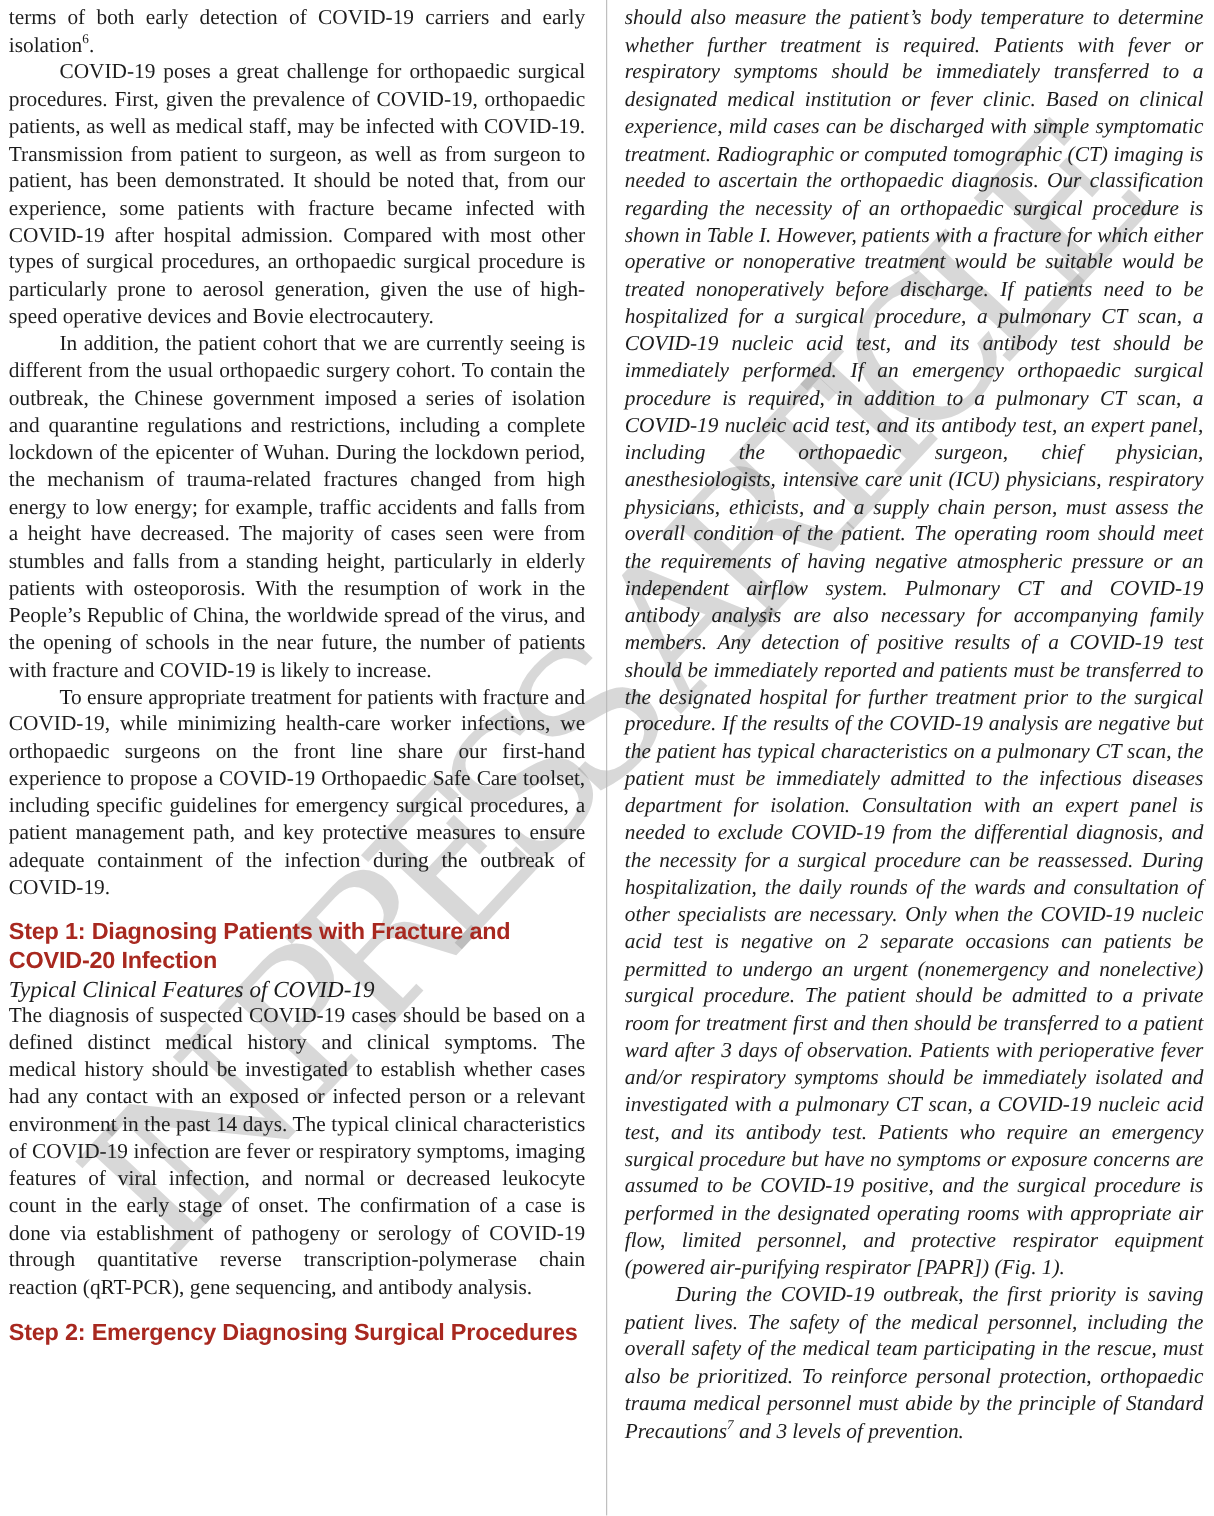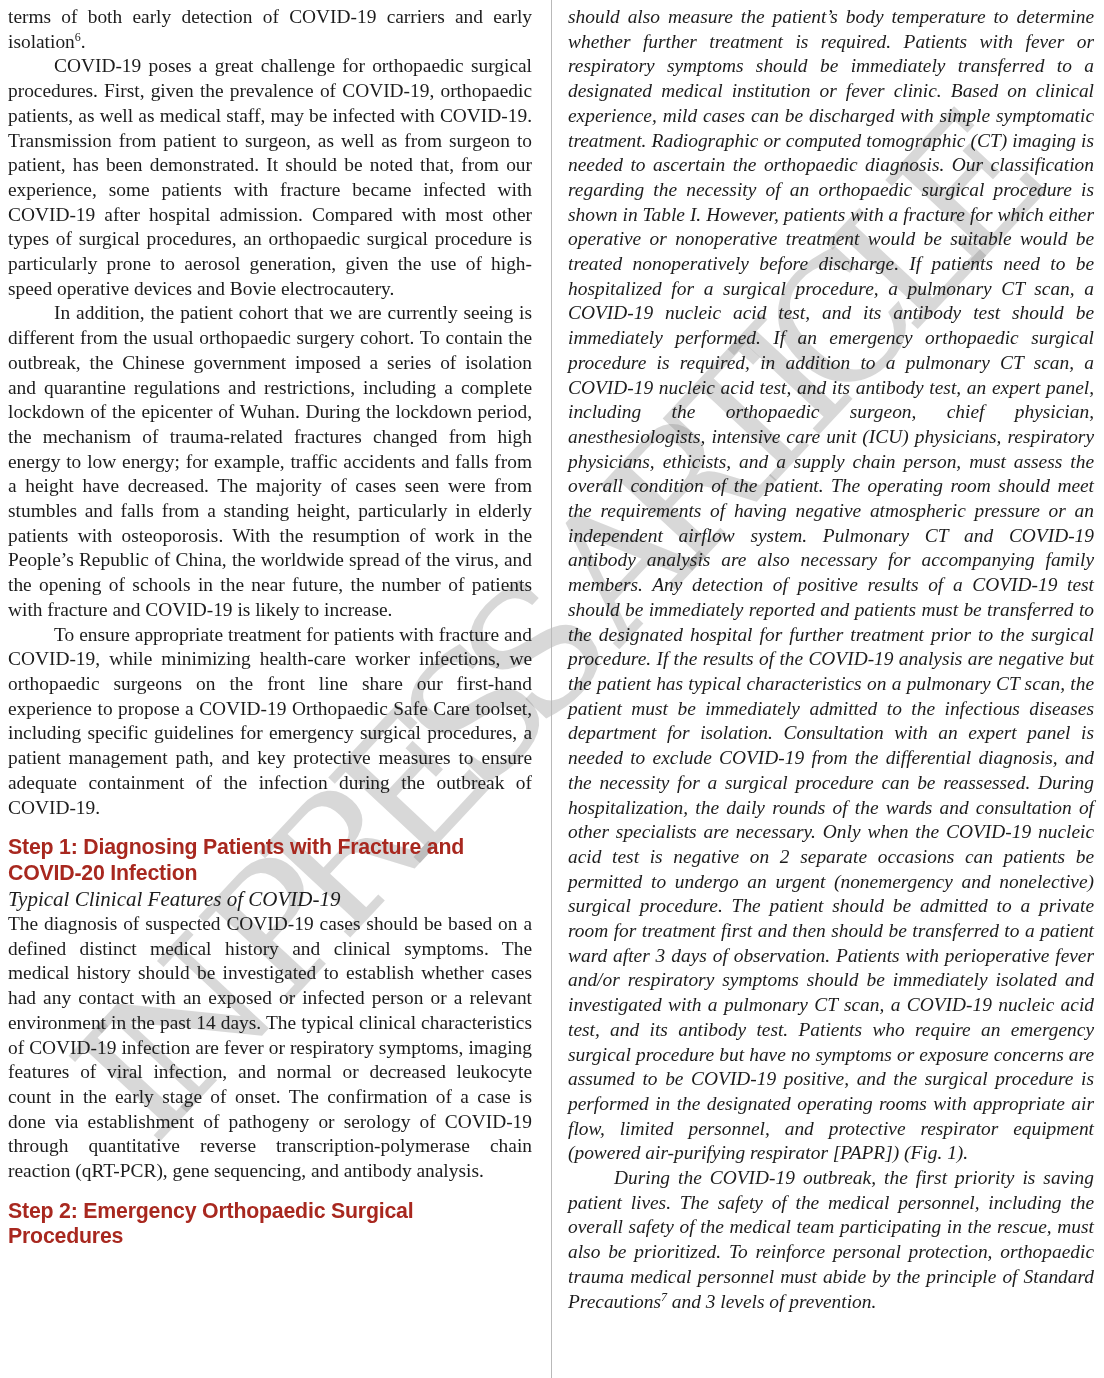--- a/index.html
+++ b/index.html
@@ -104,21 +104,21 @@
     <p class="body-par indent">In addition, the patient cohort that we are currently seeing is different from the usual orthopaedic surgery cohort. To contain the outbreak, the Chinese government imposed a series of isolation and quarantine regulations and restrictions, including a complete lockdown of the epicenter of Wuhan. During the lockdown period, the mechanism of trauma-related fractures changed from high energy to low energy; for example, traffic accidents and falls from a height have decreased. The majority of cases seen were from stumbles and falls from a standing height, particularly in elderly patients with osteoporosis. With the resumption of work in the People’s Republic of China, the worldwide spread of the virus, and the opening of schools in the near future, the number of patients with fracture and COVID-19 is likely to increase.</p>
 
     <p class="body-par indent">To ensure appropriate treatment for patients with fracture and COVID-19, while minimizing health-care worker infections, we orthopaedic surgeons on the front line share our first-hand experience to propose a COVID-19 Orthopaedic Safe Care toolset, including specific guidelines for emergency surgical procedures, a patient management path, and key protective measures to ensure adequate containment of the infection during the outbreak of COVID-19.</p>
 
     <h2 class="step-heading">Step 1: Diagnosing Patients with Fracture and COVID-20 Infection</h2>
 
     <h3 class="sub-heading">Typical Clinical Features of COVID-19</h3>
 
     <p class="body-par">The diagnosis of suspected COVID-19 cases should be based on a defined distinct medical history and clinical symptoms. The medical history should be investigated to establish whether cases had any contact with an exposed or infected person or a relevant environment in the past 14 days. The typical clinical characteristics of COVID-19 infection are fever or respiratory symptoms, imaging features of viral infection, and normal or decreased leukocyte count in the early stage of onset. The confirmation of a case is done via establishment of pathogeny or serology of COVID-19 through quantitative reverse transcription-polymerase chain reaction (qRT-PCR), gene sequencing, and antibody analysis.</p>
 
-    <h2 class="step-heading">Step 2: Emergency Orthopaedic Surgical Procedures</h2>
+    <h2 class="step-heading">Step 2: Emergency Diagnosing Surgical Procedures</h2>
 
 
   </div>
 
   <div id="right-column" class="column">
 
     <p class="body-par">should also measure the patient’s body temperature to determine whether further treatment is required. Patients with fever or respiratory symptoms should be immediately transferred to a designated medical institution or fever clinic. Based on clinical experience, mild cases can be discharged with simple symptomatic treatment. Radiographic or computed tomographic (CT) imaging is needed to ascertain the orthopaedic diagnosis. Our classification regarding the necessity of an orthopaedic surgical procedure is shown in Table I. However, patients with a fracture for which either operative or nonoperative treatment would be suitable would be treated nonoperatively before discharge. If patients need to be hospitalized for a surgical procedure, a pulmonary CT scan, a COVID-19 nucleic acid test, and its antibody test should be immediately performed. If an emergency orthopaedic surgical procedure is required, in addition to a pulmonary CT scan, a COVID-19 nucleic acid test, and its antibody test, an expert panel, including the orthopaedic surgeon, chief physician, anesthesiologists, intensive care unit (ICU) physicians, respiratory physicians, ethicists, and a supply chain person, must assess the overall condition of the patient. The operating room should meet the requirements of having negative atmospheric pressure or an independent airflow system. Pulmonary CT and COVID-19 antibody analysis are also necessary for accompanying family members. Any detection of positive results of a COVID-19 test should be immediately reported and patients must be transferred to the designated hospital for further treatment prior to the surgical procedure. If the results of the COVID-19 analysis are negative but the patient has typical characteristics on a pulmonary CT scan, the patient must be immediately admitted to the infectious diseases department for isolation. Consultation with an expert panel is needed to exclude COVID-19 from the differential diagnosis, and the necessity for a surgical procedure can be reassessed. During hospitalization, the daily rounds of the wards and consultation of other specialists are necessary. Only when the COVID-19 nucleic acid test is negative on 2 separate occasions can patients be permitted to undergo an urgent (nonemergency and nonelective) surgical procedure. The patient should be admitted to a private room for treatment first and then should be transferred to a patient ward after 3 days of observation. Patients with perioperative fever and/or respiratory symptoms should be immediately isolated and investigated with a pulmonary CT scan, a COVID-19 nucleic acid test, and its antibody test. Patients who require an emergency surgical procedure but have no symptoms or exposure concerns are assumed to be COVID-19 positive, and the surgical procedure is performed in the designated operating rooms with appropriate air flow, limited personnel, and protective respirator equipment (powered air-purifying respirator [PAPR]) (Fig. 1).</p>
 
     <p class="body-par indent"><span>During the COVID-19 outbreak, the first priority is saving patient lives. The safety of the medical personnel, including the overall safety of the medical team participating in the rescue, must also be prioritized. To reinforce personal protection, orthopaedic trauma medical personnel must abide by the principle of Standard Precautions</span><sup class="ref">7</sup><span> and 3 levels of prevention.</span></p>
 

